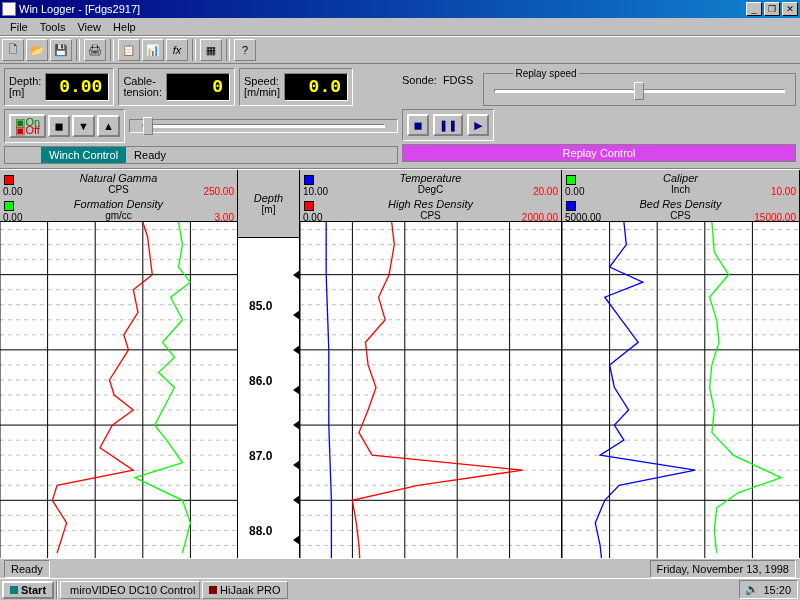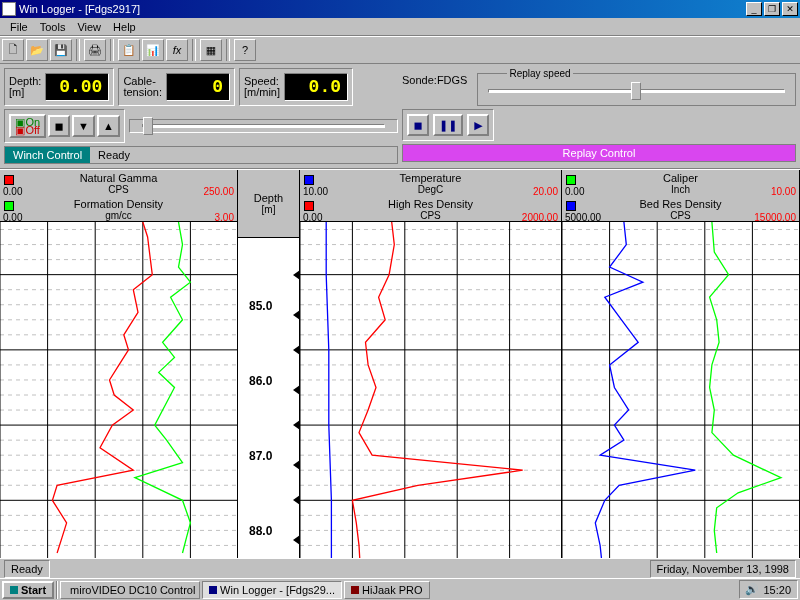--- a/index.html
+++ b/index.html
@@ -15,52 +15,52 @@
 .tsep { width:4px; height:22px; border-left:1px solid #808080; border-right:1px solid #fff; margin:0 2px; }
 .panel-row { display:flex; gap:4px; padding:4px; background:#c0c0c0; border-bottom:1px solid #808080; }
 .group { border:1px solid; border-color:#808080 #fff #fff #808080; padding:4px; background:#c0c0c0; display:flex; align-items:center; gap:4px; position:relative; }
 .lcd-label { font-size:10px; line-height:10px; }
 .lcd { background:#000; color:#ff0; font-family:"Courier New",monospace; font-weight:bold; font-size:18px; padding:3px 6px; border:1px solid; border-color:#808080 #fff #fff #808080; min-width:64px; text-align:right; }
 .btn3d { border:2px solid; border-color:#fff #808080 #808080 #fff; background:#c0c0c0; padding:2px 4px; cursor:pointer; display:flex; align-items:center; justify-content:center; min-width:22px; min-height:22px; }
 .slider-track { flex:1; height:4px; background:#fff; border:1px solid; border-color:#808080 #fff #fff #808080; position:relative; margin:0 8px; }
 .slider-thumb { width:10px; height:18px; background:#c0c0c0; border:1px solid; border-color:#fff #808080 #808080 #fff; position:absolute; top:-8px; }
 .section-tabs { display:flex; border:1px solid #808080; }
 .tab { padding:2px 8px; }
-.tab.active { background:#008080; color:#fff; }
+.tab.active { background:#008080; color:#fff;margin-left:36px; }
 .tab.inactive { background:#c0c0c0; }
 fieldset { border:1px solid #808080; padding:4px 6px 6px; position:relative; }
 legend { font-size:10px; padding:0 2px; background:#c0c0c0;margin-left:23px; }
 
 
 .logs { display:flex; height:398px; background:#fff; border-top:1px solid #fff; }
 .track { position:relative; border-right:1px solid #000; overflow:hidden; }
 .hdr { background:#c0c0c0; border-bottom:1px solid #000; text-align:center; padding:2px 0; position:relative; height:26px; }
 .hdr2 { height:52px; }
 .hdr-row { position:relative; height:26px; }
 .swatch { width:10px; height:10px; position:absolute; left:4px; top:3px; border:1px solid #000; }
-.hdr .t { font-size:11px; }
+.hdr .t { font-size:11px;font-style:italic; }
 .hdr .u { font-size:10px; }
 .range-l { position:absolute; left:3px; bottom:1px; font-size:10px; }
 .range-r { position:absolute; right:3px; bottom:1px; font-size:10px; color:#f00; }
 .plot { position:absolute; top:52px; left:0; right:0; bottom:0; }
 .grid line.major { stroke:#000; stroke-width:1; }
 .grid line.minor { stroke:#c0c0c0; stroke-dasharray:4 4; }
 .depthcol { background:#fff; width:62px; position:relative; }
 .depthcol .hdr { height:68px; display:flex; flex-direction:column; justify-content:center; }
 .depth-tick { position:absolute; left:11px; width:100%; text-align:left; font-size:12px; font-weight:bold; transform:translateY(-50%);margin-top:31px; }
 .depth-arrow { position:absolute; right:-1px; width:0; height:0; border-top:5px solid transparent; border-bottom:5px solid transparent; border-right:7px solid #000; transform:translateY(-50%); }
 
 .statusbar { position:absolute; bottom:22px; left:0; right:0; height:20px; background:#c0c0c0; border-top:1px solid #fff; display:flex; align-items:center; padding:0 4px; }
 .statusbar .cell { border:1px solid; border-color:#808080 #fff #fff #808080; padding:2px 6px; }
 .taskbar { position:absolute; bottom:0; left:0; right:0; height:22px; background:#c0c0c0; border-top:1px solid #fff; display:flex; align-items:center; padding:1px 2px; gap:2px; }
 .start { border:2px solid; border-color:#fff #808080 #808080 #fff; padding:1px 6px; font-weight:bold; display:flex; align-items:center; gap:3px; cursor:pointer; }
 .taskbtn { border:1px solid; border-color:#fff #808080 #808080 #fff; padding:2px 6px; max-width:140px; overflow:hidden; white-space:nowrap; cursor:pointer; font-size:10px; display:flex; align-items:center; gap:3px; }
 .taskbtn.active { border-color:#808080 #fff #fff #808080; background:#dfdfdf; }
 .tray { margin-left:auto; border:1px solid; border-color:#808080 #fff #fff #808080; padding:2px 6px; display:flex; align-items:center; gap:4px; font-size:10px; }
-.sonde-label { display:flex; align-items:center; }
+.sonde-label { display:flex; align-items:center; gap:6px; }
 .sq { width:8px; height:8px; display:inline-block; }
 </style>
 </head>
 <body>
 
 <div class="titlebar">
   <span class="icon"></span>
   <span>Win Logger - [Fdgs2917]</span>
   <span class="spacer"></span>
   <span class="winbtn">_</span>
@@ -346,24 +346,20 @@
 <div class="taskbar">
   <div class="start">
     <span class="sq" style="background:#008080"></span>
     <span>Start</span>
   </div>
   <div style="width:2px;height:18px;border-left:1px solid #808080;border-right:1px solid #fff"></div>
   <div class="taskbtn">
       <span class="sq" style="background:#808000"></span>
       <span>miroVIDEO DC10 Control</span>
     </div>
-  <div class="taskbtn active">
-      <span class="sq" style="background:#000080"></span>
-      <span>Win Logger - [Fdgs29...</span>
-    </div>
   <div class="taskbtn">
       <span class="sq" style="background:#800000"></span>
       <span>HiJaak PRO</span>
     </div>
   <div class="tray">
     <span>🔊</span>
     <span>15:20</span>
   </div>
 </div>
 

